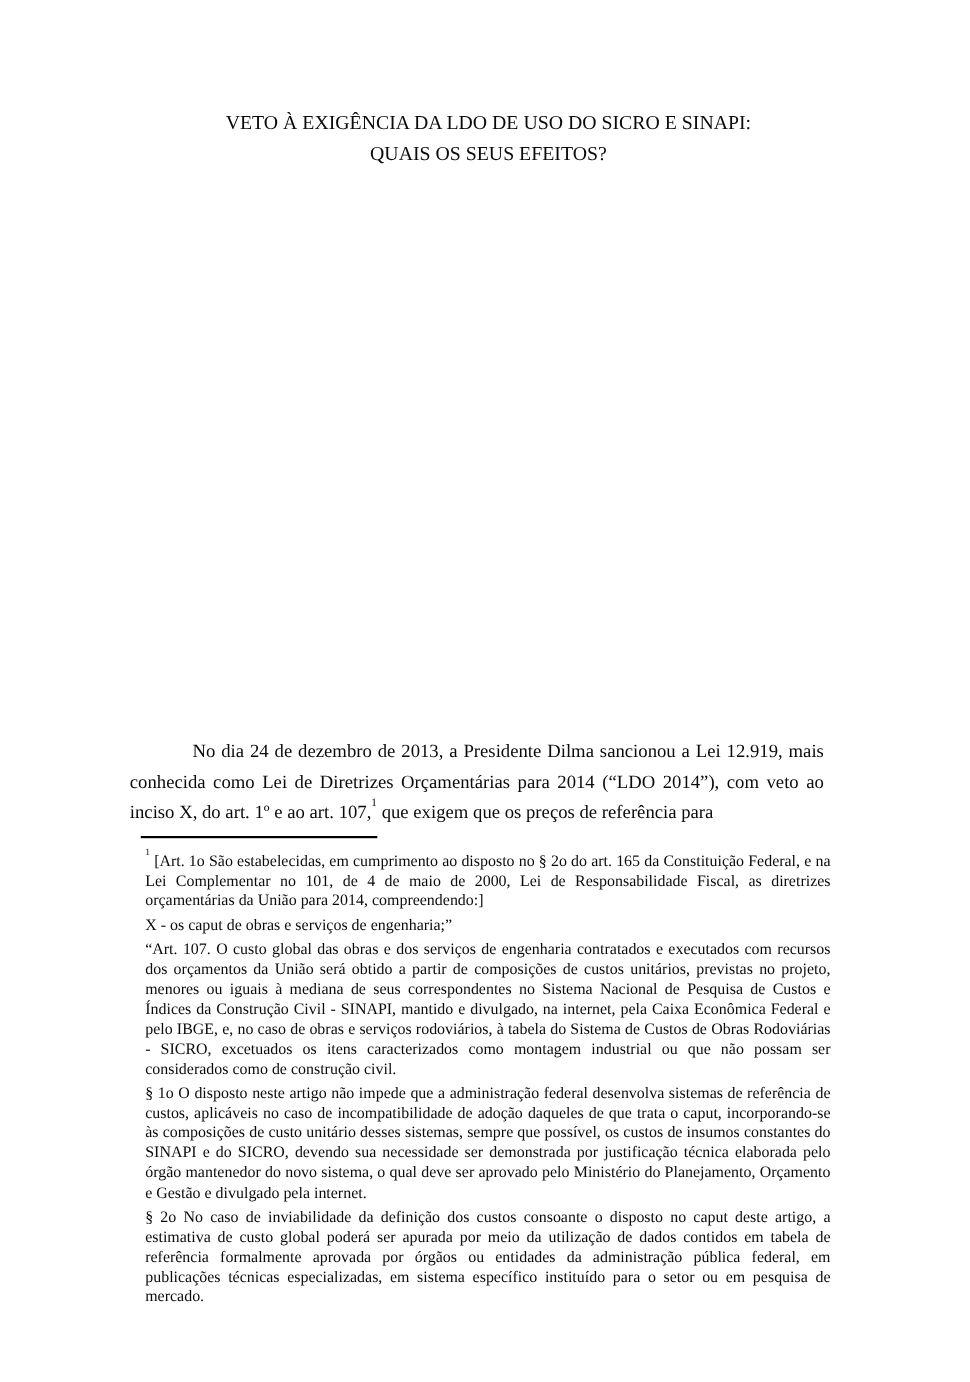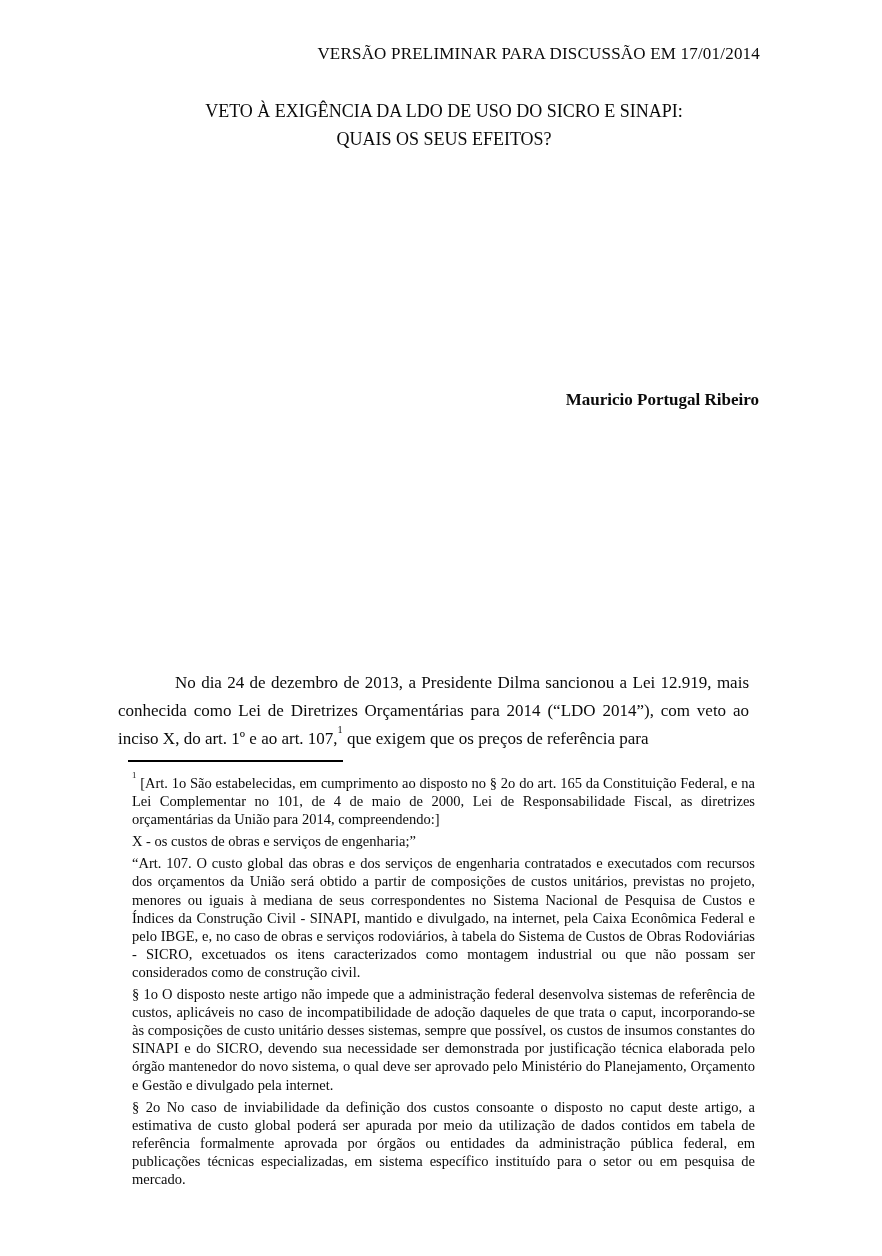--- a/index.html
+++ b/index.html
@@ -95,39 +95,37 @@
   .footnote p {
     margin: 4px;
     padding: 0;
   }
 </style>
 </head>
 <body>
 
 <div class="page">
 
-  <div class="running-header">VERSÃO PRELIMINAR PARA DISCUSSÃO EM 17/01/2014</div>
 
   <div class="doc-title">
     <div>VETO À EXIGÊNCIA DA LDO DE USO DO SICRO E SINAPI:</div>
     <div>QUAIS OS SEUS EFEITOS?</div>
   </div>
 
   <div class="authors">
-    <div>Mauricio Portugal Ribeiro</div>
   </div>
 
 
   <div class="intro-paragraph">
     <span>No dia 24 de dezembro de 2013, a Presidente Dilma sancionou a Lei 12.919, mais conhecida como Lei de Diretrizes Orçamentárias para 2014 (“LDO 2014”), com veto ao inciso X, do art. 1º e ao art. 107,</span><sup class="fn-ref">1</sup><span> que exigem que os preços de referência para</span>
   </div>
 
   <div class="footnote-separator"></div>
 
   <div class="footnote">
     <p><sup class="fn-ref">1</sup> <span>[Art. 1o São estabelecidas, em cumprimento ao disposto no § 2o do art. 165 da Constituição Federal, e na Lei Complementar no 101, de 4 de maio de 2000, Lei de Responsabilidade Fiscal, as diretrizes orçamentárias da União para 2014, compreendendo:]</span></p>
-    <p>X - os custos de obras e serviços de engenharia;”</p>
+    <p>X - os caput de obras e serviços de engenharia;”</p>
     <p>“Art. 107. O custo global das obras e dos serviços de engenharia contratados e executados com recursos dos orçamentos da União será obtido a partir de composições de custos unitários, previstas no projeto, menores ou iguais à mediana de seus correspondentes no Sistema Nacional de Pesquisa de Custos e Índices da Construção Civil - SINAPI, mantido e divulgado, na internet, pela Caixa Econômica Federal e pelo IBGE, e, no caso de obras e serviços rodoviários, à tabela do Sistema de Custos de Obras Rodoviárias - SICRO, excetuados os itens caracterizados como montagem industrial ou que não possam ser considerados como de construção civil.</p>
     <p>§ 1o O disposto neste artigo não impede que a administração federal desenvolva sistemas de referência de custos, aplicáveis no caso de incompatibilidade de adoção daqueles de que trata o caput, incorporando-se às composições de custo unitário desses sistemas, sempre que possível, os custos de insumos constantes do SINAPI e do SICRO, devendo sua necessidade ser demonstrada por justificação técnica elaborada pelo órgão mantenedor do novo sistema, o qual deve ser aprovado pelo Ministério do Planejamento, Orçamento e Gestão e divulgado pela internet.</p>
     <p>§ 2o No caso de inviabilidade da definição dos custos consoante o disposto no caput deste artigo, a estimativa de custo global poderá ser apurada por meio da utilização de dados contidos em tabela de referência formalmente aprovada por órgãos ou entidades da administração pública federal, em publicações técnicas especializadas, em sistema específico instituído para o setor ou em pesquisa de mercado.</p>
   </div>
 
 </div>
 
 </body></html>

